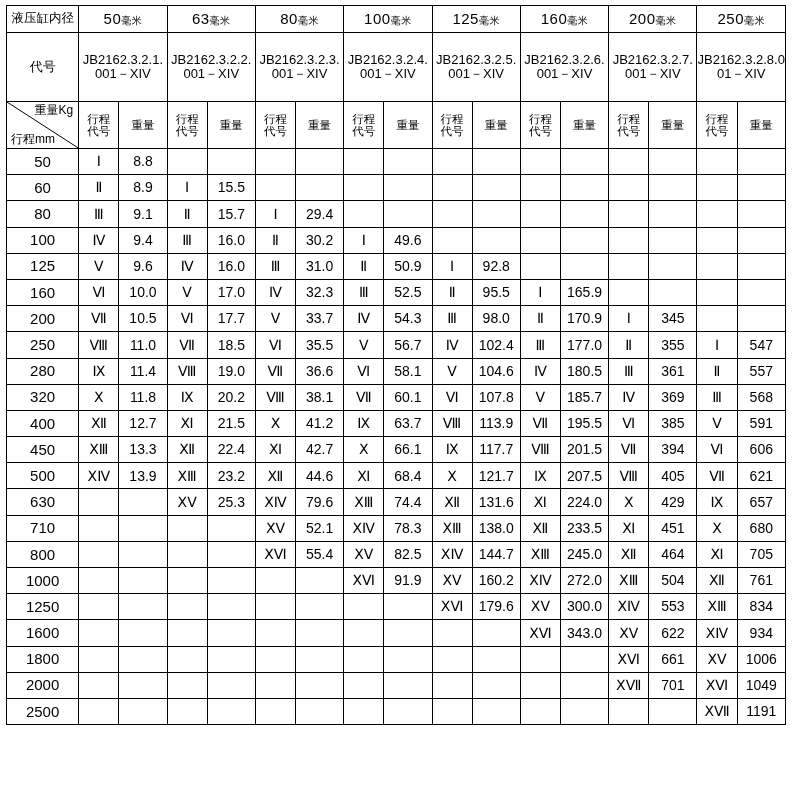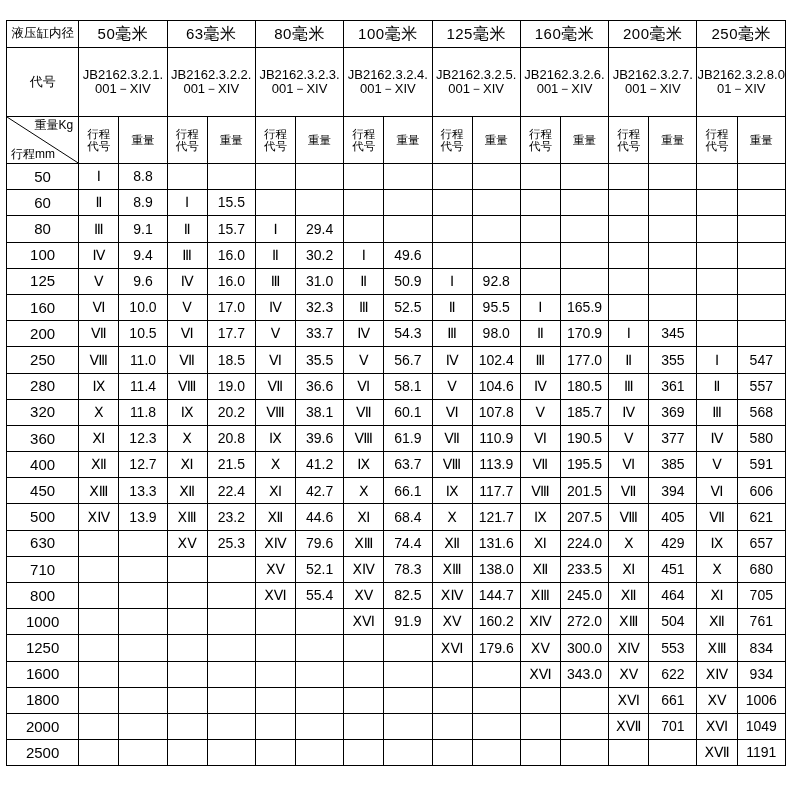--- a/index.html
+++ b/index.html
@@ -12,21 +12,21 @@
     height: 808px;
     font-family: "Liberation Sans", sans-serif;
     color: #000000;
     overflow: hidden;
   }
   #sheet {
     position: relative;
     width: 792px;
     height: 808px;
     box-sizing: border-box;
-    padding: 20px 6px 4px 6px;
+    padding: 5px 6px 4px 6px;
   }
   table.spec {
     border-collapse: collapse;
     table-layout: fixed;
     width: 780px;
     font-size: 13px;
   }
   table.spec td, table.spec th {
     border: 1px solid #000000;
     padding: 0;
@@ -40,21 +40,21 @@
     font-size: 12.5px;
     height: 26px;
     white-space: nowrap;
   }
   .hdr-bore {
     font-size: 15px;
     height: 26px;
     letter-spacing: 0.5px;
   }
   .hdr-bore .unit {
-    font-size: 16px;
+    font-size: 10px;
   }
   .hdr-code-label {
     font-size: 13px;
     height: 68px;
   }
   .hdr-code {
     font-size: 13px;
     height: 68px;
     line-height: 1.35;
     padding: 1px 0;
@@ -373,39 +373,20 @@
           <td class="rom">Ⅵ</td>
           <td class="wt">107.8</td>
           <td class="rom">Ⅴ</td>
           <td class="wt">185.7</td>
           <td class="rom">Ⅳ</td>
           <td class="wt">369</td>
           <td class="rom">Ⅲ</td>
           <td class="wt">568</td>
         </tr>
         <tr>
-          <td class="stroke">360</td>
-          <td class="rom">Ⅺ</td>
-          <td class="wt">12.3</td>
-          <td class="rom">Ⅹ</td>
-          <td class="wt">20.8</td>
-          <td class="rom">Ⅸ</td>
-          <td class="wt">39.6</td>
-          <td class="rom">Ⅷ</td>
-          <td class="wt">61.9</td>
-          <td class="rom">Ⅶ</td>
-          <td class="wt">110.9</td>
-          <td class="rom">Ⅵ</td>
-          <td class="wt">190.5</td>
-          <td class="rom">Ⅴ</td>
-          <td class="wt">377</td>
-          <td class="rom">Ⅳ</td>
-          <td class="wt">580</td>
-        </tr>
-        <tr>
           <td class="stroke">400</td>
           <td class="rom">Ⅻ</td>
           <td class="wt">12.7</td>
           <td class="rom">Ⅺ</td>
           <td class="wt">21.5</td>
           <td class="rom">Ⅹ</td>
           <td class="wt">41.2</td>
           <td class="rom">Ⅸ</td>
           <td class="wt">63.7</td>
           <td class="rom">Ⅷ</td>

